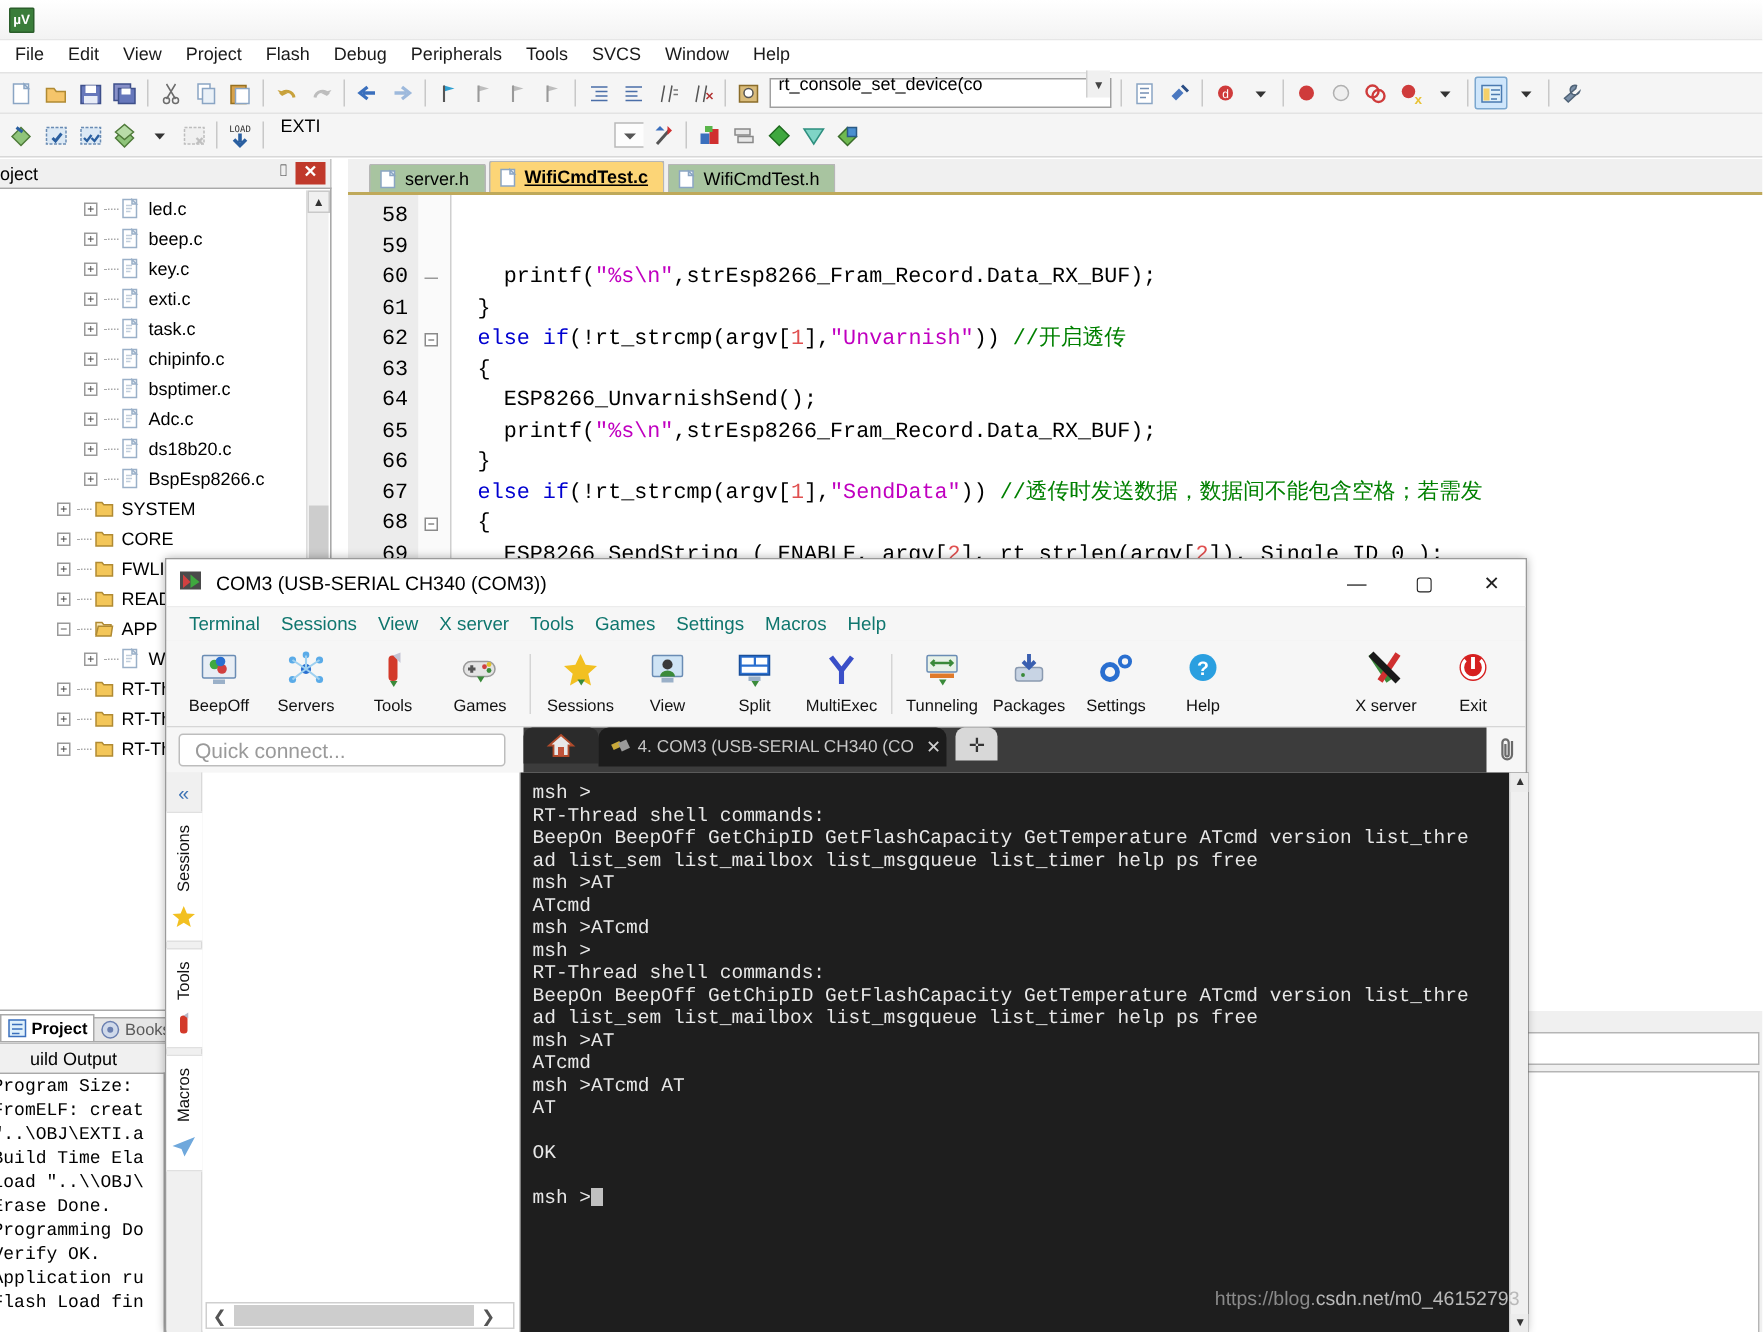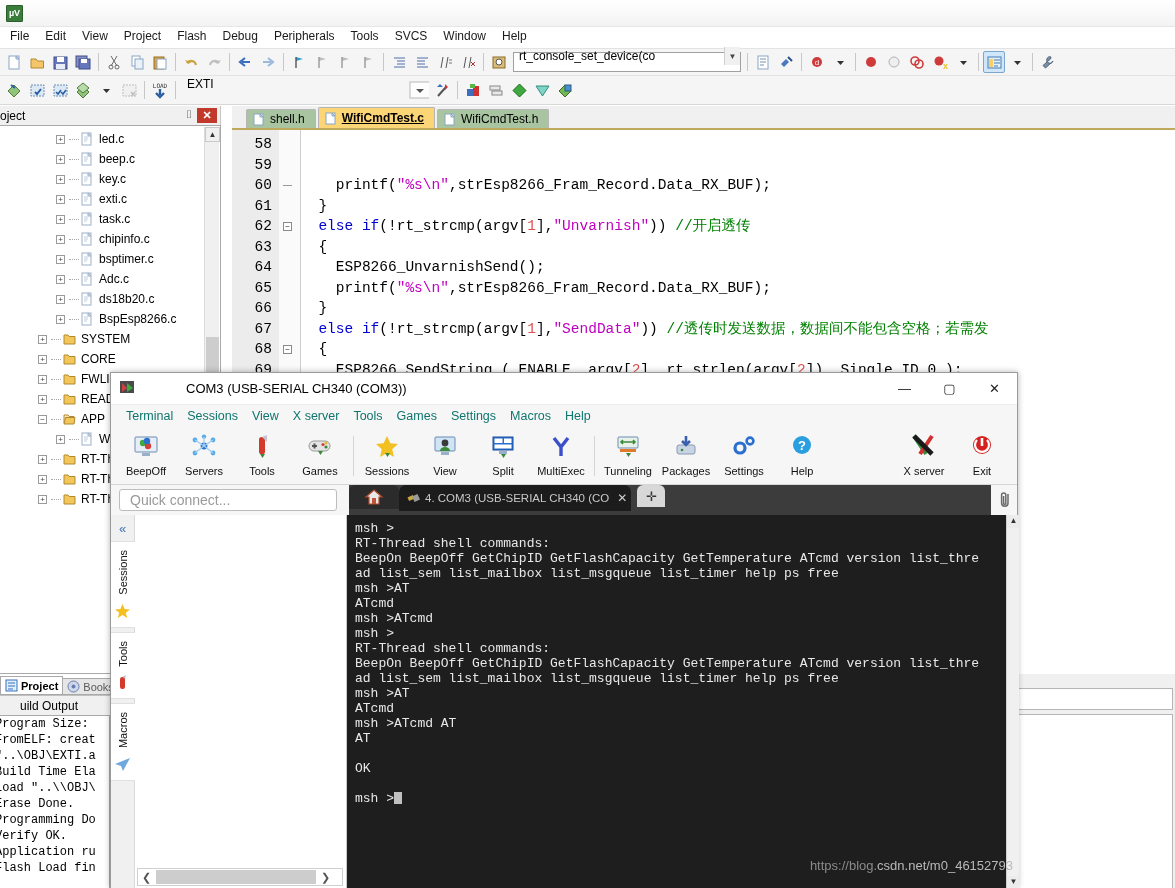--- a/index.html
+++ b/index.html
@@ -153,21 +153,20 @@
      font-size:8px; line-height:7px; text-align:center; color:#333; }
 
   
   .mx {
     position:absolute; left:110px; top:372px; width:908px; height:516px;
     background:#f0f0f0; border:1px solid #9a9a9a; box-shadow:0 0 6px rgba(0,0,0,.30);
   }
   .mx-title {
     height:32px; background:#ffffff; display:flex; align-items:center; padding-left:8px;
     border-bottom:1px solid #ececec;
-    gap:42px;
   }
   .mx-title-text { font-size:13px; color:#000; margin-left:8px; }
   .mx-wbtns { margin-left:auto; display:flex; }
   .wbtn { width:45px; height:31px; display:flex; align-items:center; justify-content:center;
     font-size:13px; color:#222; }
 
   .mx-menu { height:22px; display:flex; align-items:center; padding-left:8px; background:#f6f6f6; }
   .mx-menu .mi { padding:2px 7px; font-size:12.5px; color:#0f766e; }
 
   .mx-toolbar {
@@ -786,21 +785,21 @@
     <div class="bs-inner" style="left:2px; top:14px; width:1061px;"></div>
     <div class="bs-inner2" style="left:2px; top:40px; width:1061px;"></div>
   </div>
 
   <div class="ed-tabbar">
     <div class="ed-tab">
       <span class="tico"><svg width="12" height="13">
             <rect x="1" y="1" width="9" height="11" fill="#fff" stroke="#8aa5c4"></rect>
             <path d="M7 1 l3 3 l-3 0z" fill="#dce8f5" stroke="#8aa5c4"></path>
           </svg></span>
-      <span>shell.h</span>
+      <span>server.h</span>
     </div>
     <div class="ed-tab active">
       <span class="tico"><svg width="12" height="13">
             <rect x="1" y="1" width="9" height="11" fill="#fff" stroke="#8aa5c4"></rect>
             <path d="M7 1 l3 3 l-3 0z" fill="#dce8f5" stroke="#8aa5c4"></path>
           </svg></span>
       <span>WifiCmdTest.c</span>
     </div>
     <div class="ed-tab">
       <span class="tico"><svg width="12" height="13">

